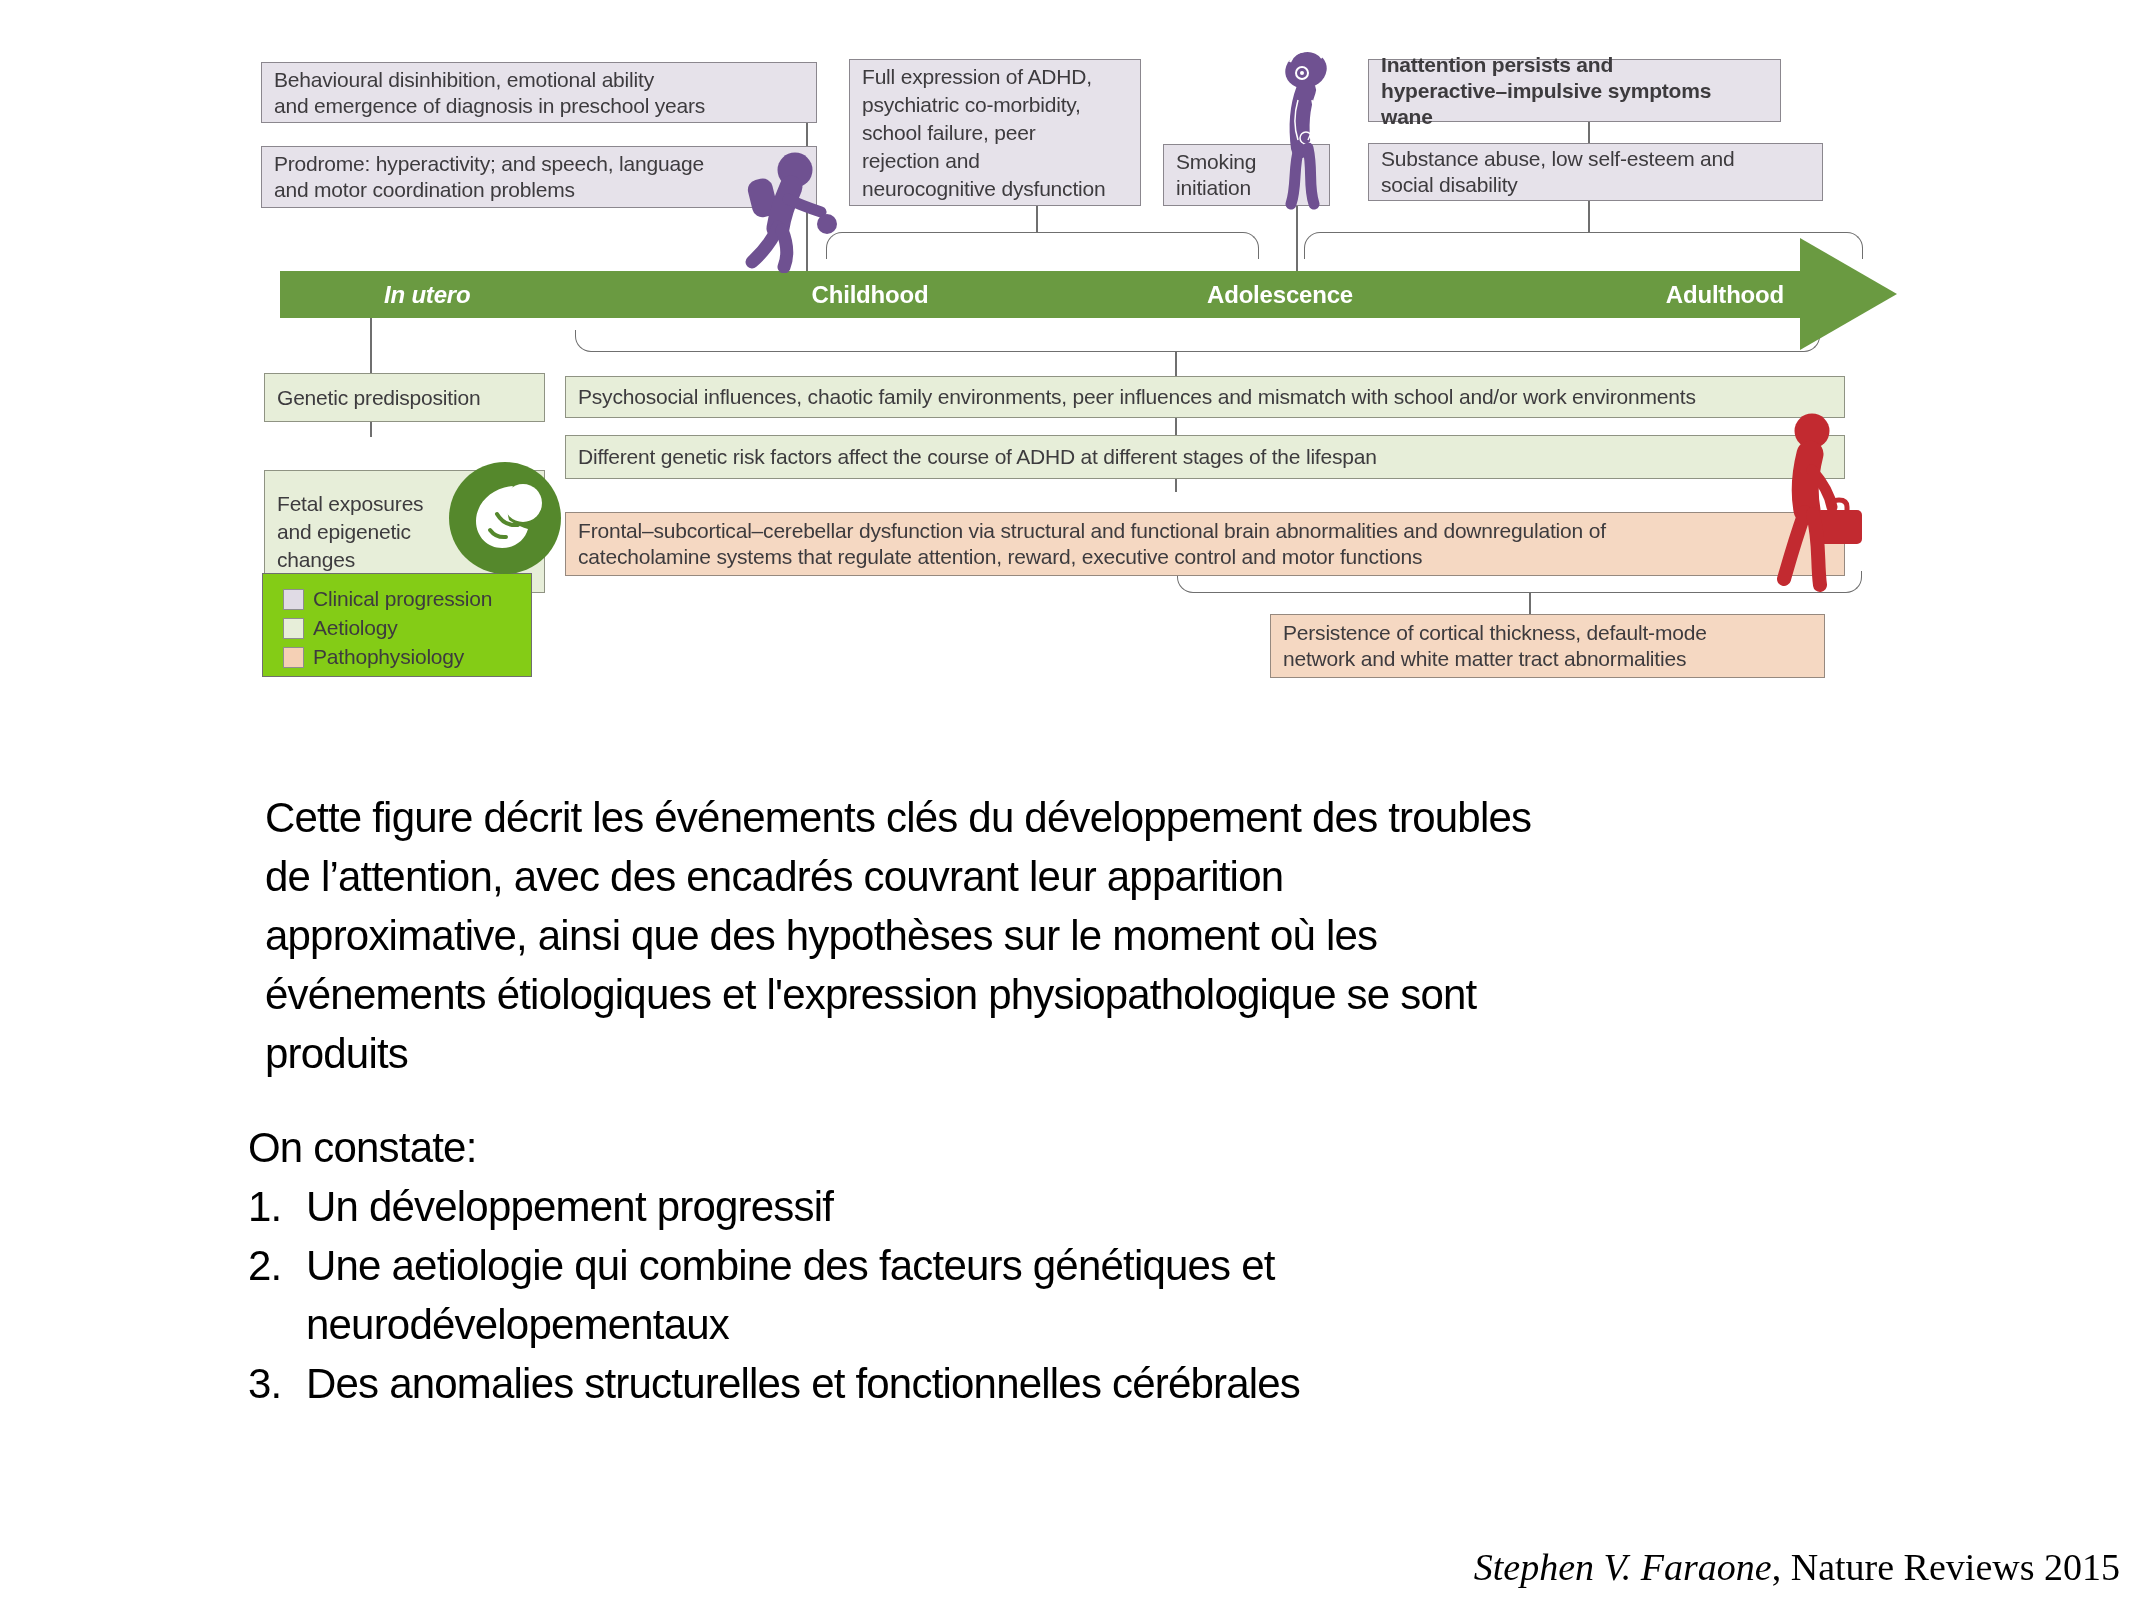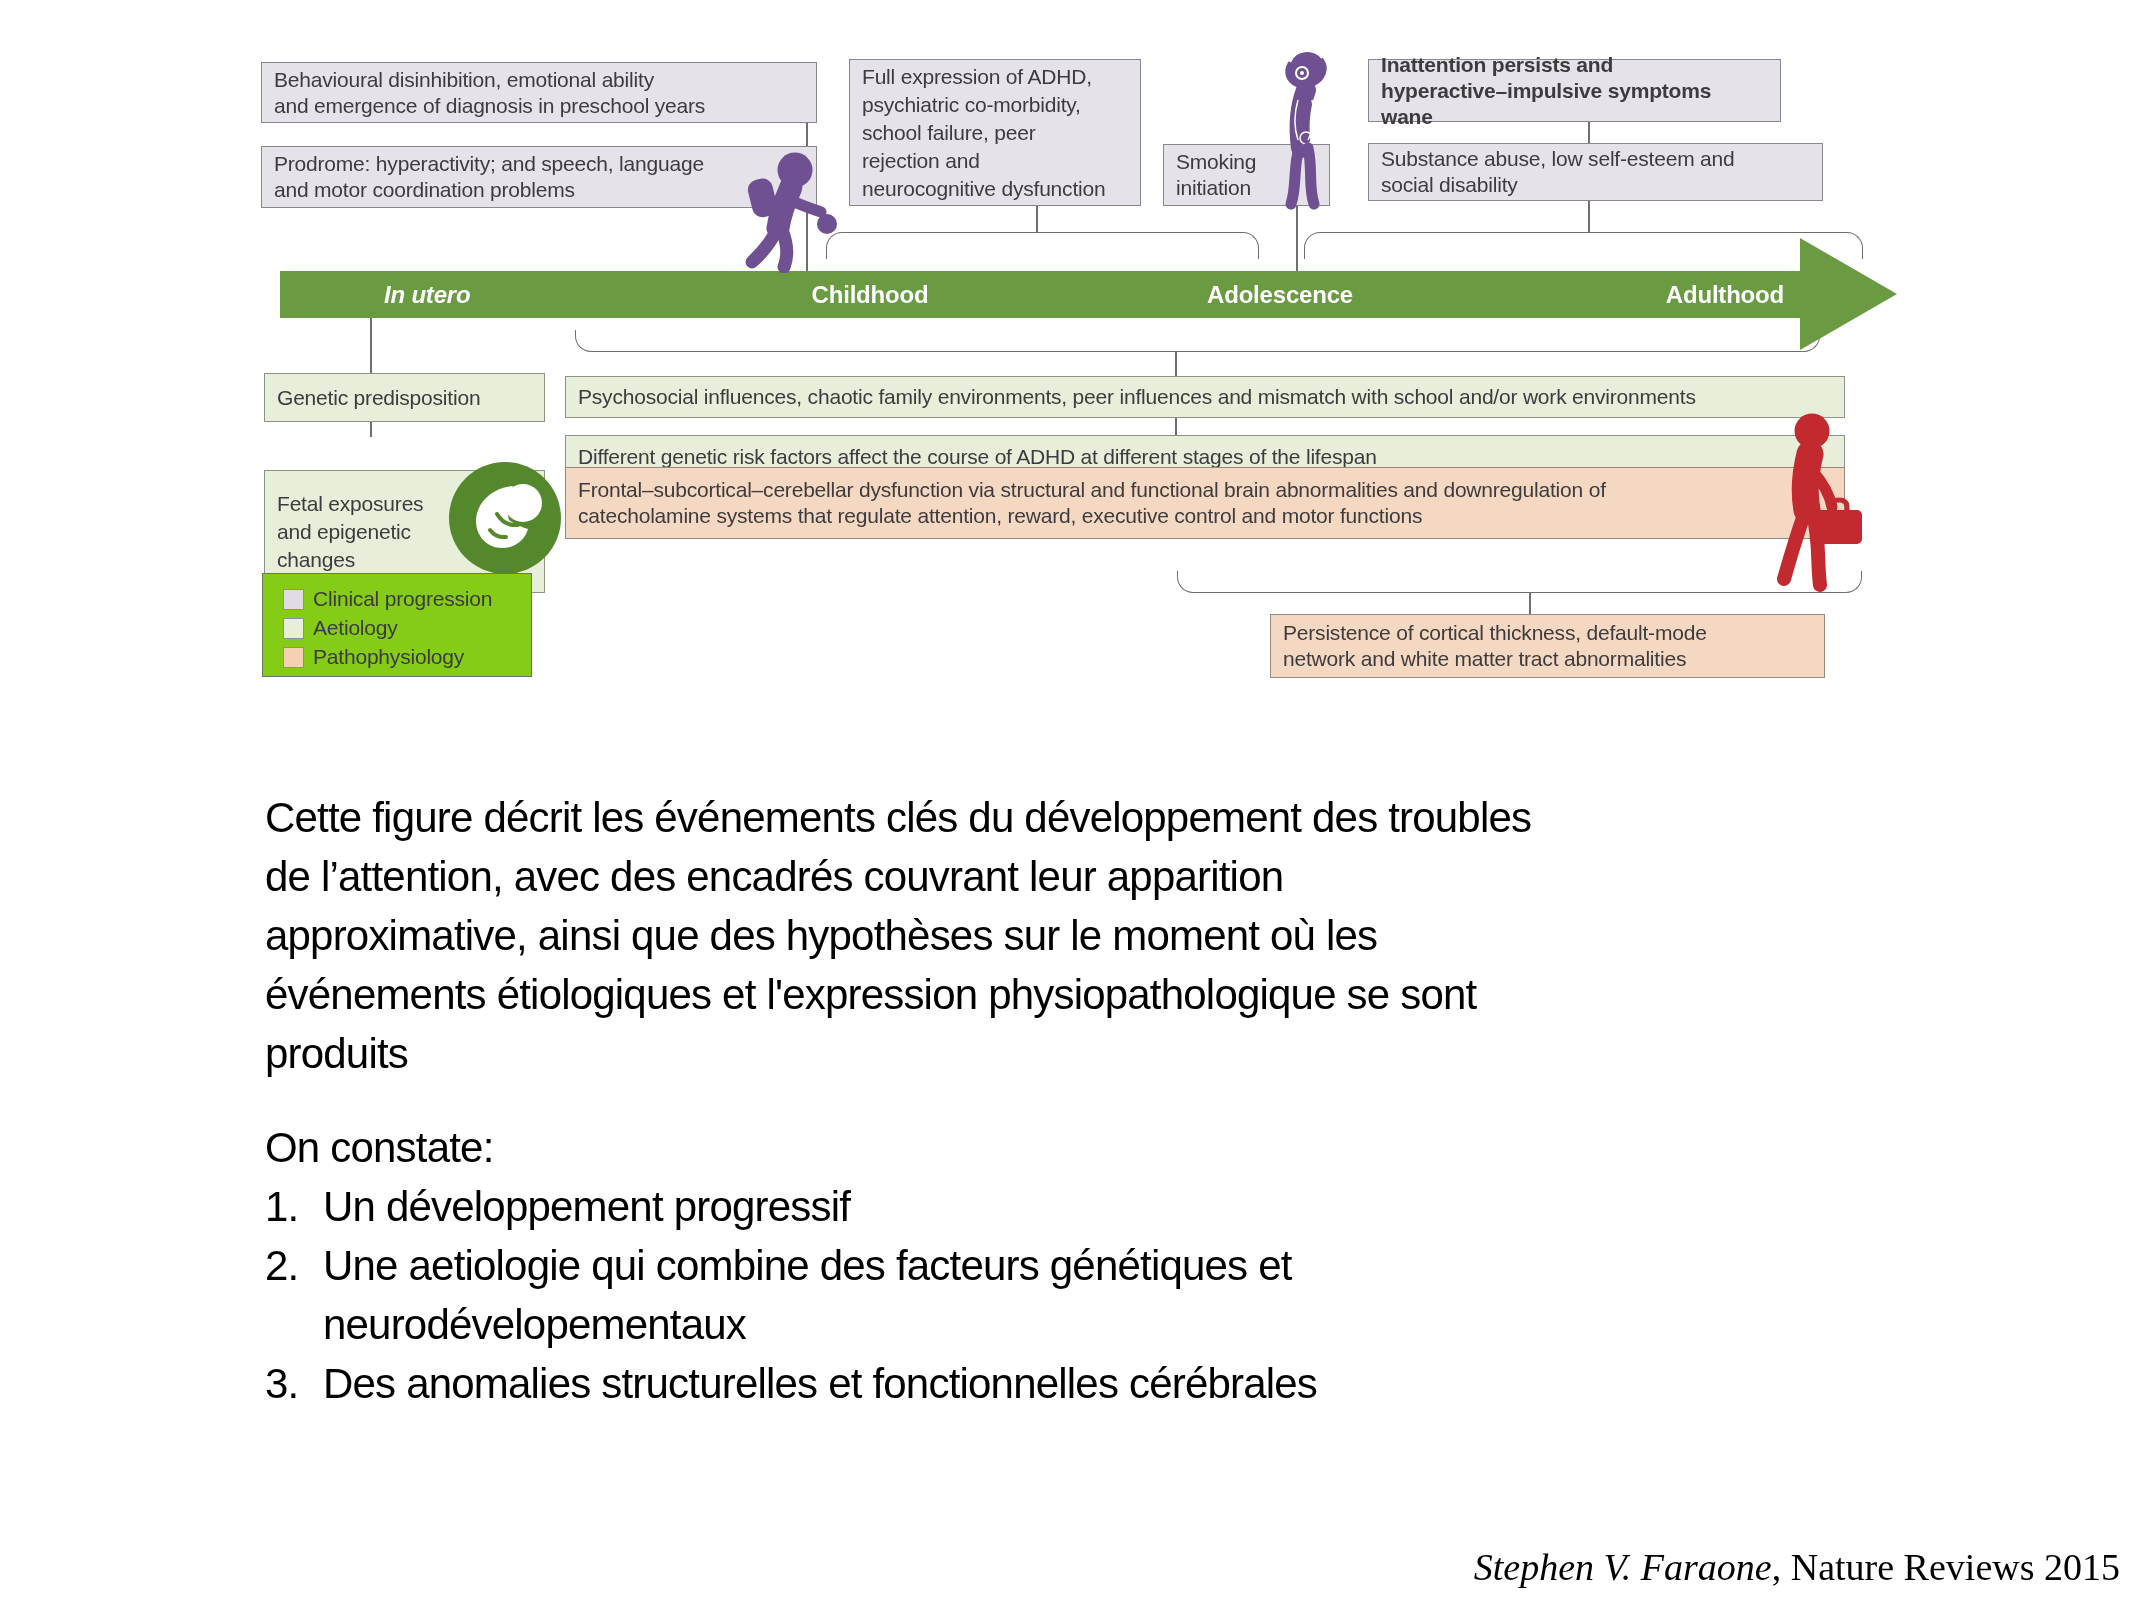--- a/index.html
+++ b/index.html
@@ -37,21 +37,21 @@
   .sw-clinical{background:#e0dbe5;}
   .sw-aetiology{background:#e7eed9;}
   .sw-patho{background:#f5d0b5;}
   .legend-label{font-size:21px;color:#3d3b3e;letter-spacing:-0.2px;}
 
   .icon{position:absolute;z-index:5;}
 
   
   .caption{position:absolute;left:265px;top:788px;width:1640px;font-size:42px;line-height:59px;
     color:#000;letter-spacing:-0.8px;white-space:pre-line;}
-  .observations{position:absolute;left:265px;top:1118px;width:1640px;font-size:42px;line-height:59px;
+  .observations{position:absolute;left:248px;top:1118px;width:1640px;font-size:42px;line-height:59px;
     color:#000;letter-spacing:-0.8px;}
   .obs-row{display:flex;}
   .obs-num{width:58px;flex:0 0 58px;}
   .obs-text{white-space:pre-line;}
 
   .attribution{position:absolute;right:14px;top:1545px;font-family:"Liberation Serif",serif;
     font-size:38px;color:#000;white-space:nowrap;}
   .attribution .author{font-style:italic;}
 </style>
 </head>
@@ -121,21 +121,21 @@
 and epigenetic
 changes</span>
   </div>
   <div class="fig-box aetiology" style="left:565px;top:376px;width:1280px;height:42px;">
     <span class="bt">Psychosocial influences, chaotic family environments, peer influences and mismatch with school and/or work environments</span>
   </div>
   <div class="fig-box aetiology" style="left:565px;top:435px;width:1280px;height:44px;">
     <span class="bt">Different genetic risk factors affect the course of ADHD at different stages of the lifespan</span>
   </div>
 
-  <div class="fig-box patho" style="left:565px;top:467px;width:1280px;height:72px;">
+  <div class="fig-box patho" style="left:565px;top:512px;width:1280px;height:64px;">
     <span class="bt">Frontal–subcortical–cerebellar dysfunction via structural and functional brain abnormalities and downregulation of
 catecholamine systems that regulate attention, reward, executive control and motor functions</span>
   </div>
   <div class="fig-box patho" style="left:1270px;top:614px;width:555px;height:64px;">
     <span class="bt">Persistence of cortical thickness, default-mode
 network and white matter tract abnormalities</span>
   </div>
 
   <div class="legend">
     <div class="legend-row">

